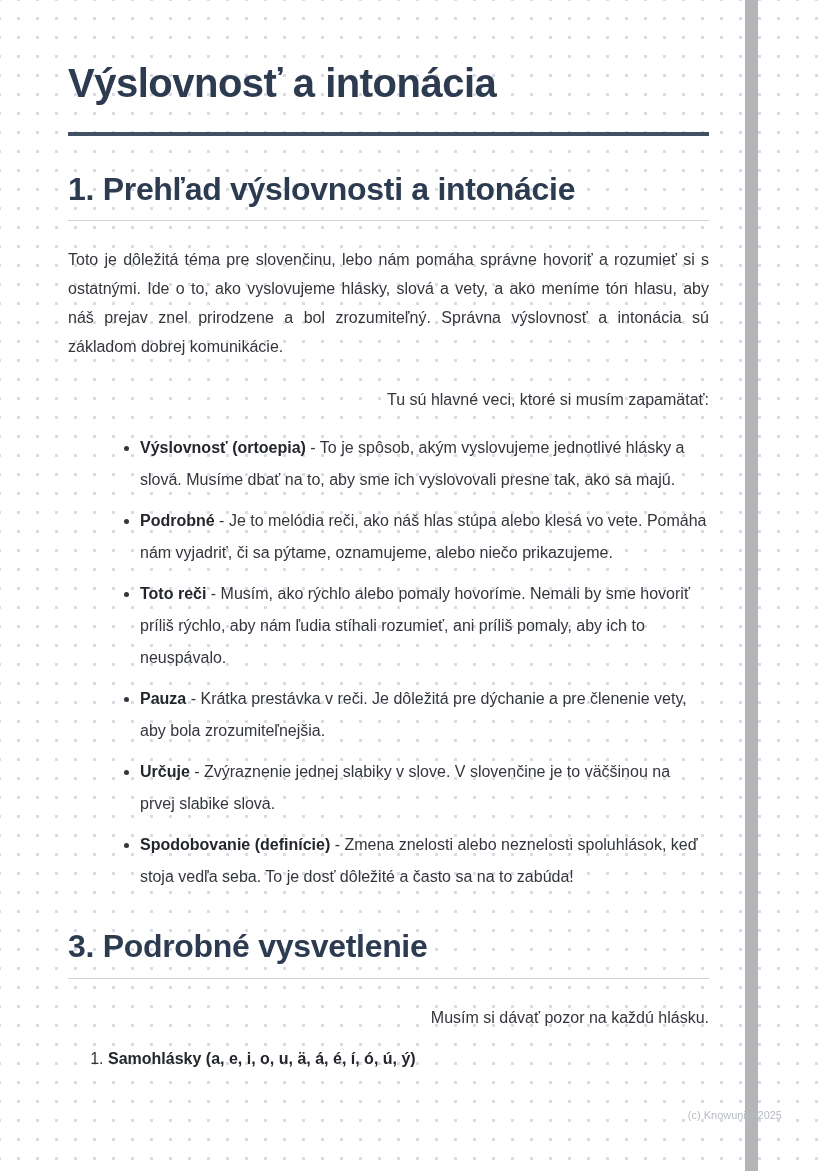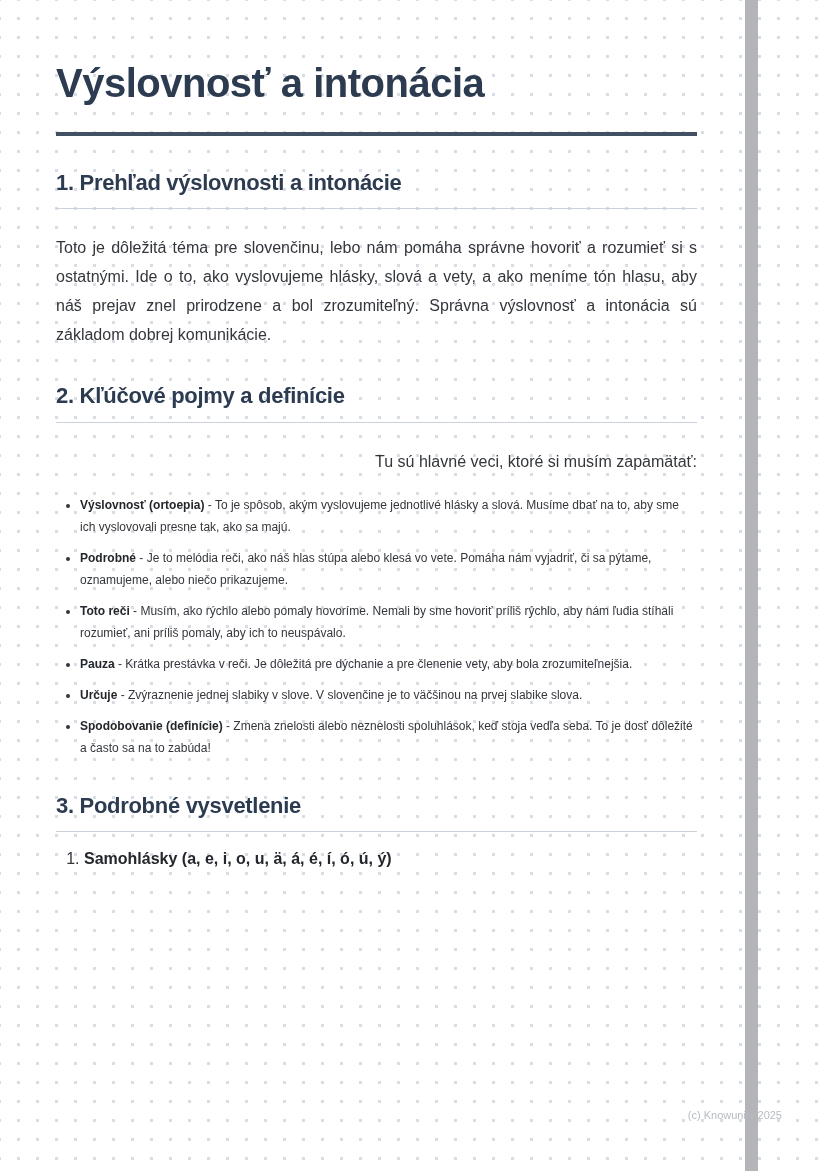--- a/index.html
+++ b/index.html
@@ -22,21 +22,21 @@
     position: absolute;
     left: 745px;
     top: 0;
     width: 13px;
     height: 100%;
     background: #b4b5b8;
     z-index: 0;
   }
   .content {
     position: absolute;
-    left: 56px;
+    left: 68px;
     top: 60px;
     width: 641px;
     z-index: 1;
   }
   h1.doc-title {
     margin: 0 0 26px 0;
     font-size: 40px;
     line-height: 1.15;
     font-weight: 800;
     color: #2c3b50;
@@ -44,21 +44,21 @@
   }
   .title-rule {
     height: 4px;
     background: #415063;
     border: none;
     margin: 0 0 8px 0;
   }
   h2.section-heading {
     margin: 34px 0 0 0;
     padding-bottom: 12px;
-    font-size: 22px;
+    font-size: 32px;
     line-height: 1.2;
     font-weight: 700;
     color: #2c3b50;
     letter-spacing: -0.3px;
     border-bottom: 1px solid #ccd2da;
   }
   p.body-text {
     margin: 24px 0 0 0;
     font-size: 16px;
     line-height: 29px;
@@ -66,22 +66,23 @@
   }
   p.justified {
     text-align: justify;
   }
   ul.term-list {
     margin: 18px 0 0 0;
     padding-left: 24px;
   }
   ul.term-list li {
     margin-bottom: 9px;
-    font-size: 12px;
-    line-height: 22px;
+    font-size: 16px;
+    line-height: 32px;
+    margin-left: 48px;
   }
   ul.term-list li::marker {
     color: #33363b;
   }
   .term {
     font-weight: 700;
     color: #23262b;
   }
   h3.sub-heading {
     margin: 40px 0 0 0;
@@ -90,20 +91,21 @@
     color: #3e5c7e;
   }
   ol.numbered-list {
     margin: 14px 0 0 0;
     padding-left: 28px;
   }
   ol.numbered-list li {
     font-size: 16px;
     line-height: 26px;
     font-weight: 400;
+    margin-left: 12px;
   }
   .numbered-bold {
     font-weight: 700;
     color: #23262b;
   }
   .footer-credit {
     position: absolute;
     right: 46px;
     bottom: 50px;
     font-size: 11px;
@@ -118,33 +120,33 @@
 <div class="page-edge-bar"></div>
 
 <div class="content">
 
   <h1 class="doc-title">Výslovnosť a intonácia</h1>
   <div class="title-rule"></div>
 
   <h2 class="section-heading">1. Prehľad výslovnosti a intonácie</h2>
   <p class="body-text justified">Toto je dôležitá téma pre slovenčinu, lebo nám pomáha správne hovoriť a rozumieť si s ostatnými. Ide o to, ako vyslovujeme hlásky, slová a vety, a ako meníme tón hlasu, aby náš prejav znel prirodzene a bol zrozumiteľný. Správna výslovnosť a intonácia sú základom dobrej komunikácie.</p>
 
-  <h2 class="section-heading">2. Kľúčové pojmy a definície</h2>
   <p class="body-text">Tu sú hlavné veci, ktoré si musím zapamätať:</p>
 
   <ul class="term-list">
     <li><span class="term">Výslovnosť (ortoepia)</span><span> - To je spôsob, akým vyslovujeme jednotlivé hlásky a slová. Musíme dbať na to, aby sme ich vyslovovali presne tak, ako sa majú.</span></li>
     <li><span class="term">Podrobné</span><span> - Je to melódia reči, ako náš hlas stúpa alebo klesá vo vete. Pomáha nám vyjadriť, či sa pýtame, oznamujeme, alebo niečo prikazujeme.</span></li>
     <li><span class="term">Toto reči</span><span> - Musím, ako rýchlo alebo pomaly hovoríme. Nemali by sme hovoriť príliš rýchlo, aby nám ľudia stíhali rozumieť, ani príliš pomaly, aby ich to neuspávalo.</span></li>
     <li><span class="term">Pauza</span><span> - Krátka prestávka v reči. Je dôležitá pre dýchanie a pre členenie vety, aby bola zrozumiteľnejšia.</span></li>
     <li><span class="term">Určuje</span><span> - Zvýraznenie jednej slabiky v slove. V slovenčine je to väčšinou na prvej slabike slova.</span></li>
     <li><span class="term">Spodobovanie (definície)</span><span> - Zmena znelosti alebo neznelosti spoluhlások, keď stoja vedľa seba. To je dosť dôležité a často sa na to zabúda!</span></li>
   </ul>
 
   <h2 class="section-heading">3. Podrobné vysvetlenie</h2>
+  <p class="body-text">Musím si dávať pozor na každú hlásku.</p>
 
   <ol class="numbered-list">
     <li><span class="numbered-bold">Samohlásky (a, e, i, o, u, ä, á, é, í, ó, ú, ý)</span></li>
   </ol>
 
 </div>
 
 <div class="footer-credit">(c) Knowunity 2025</div>
 
 </body></html>

